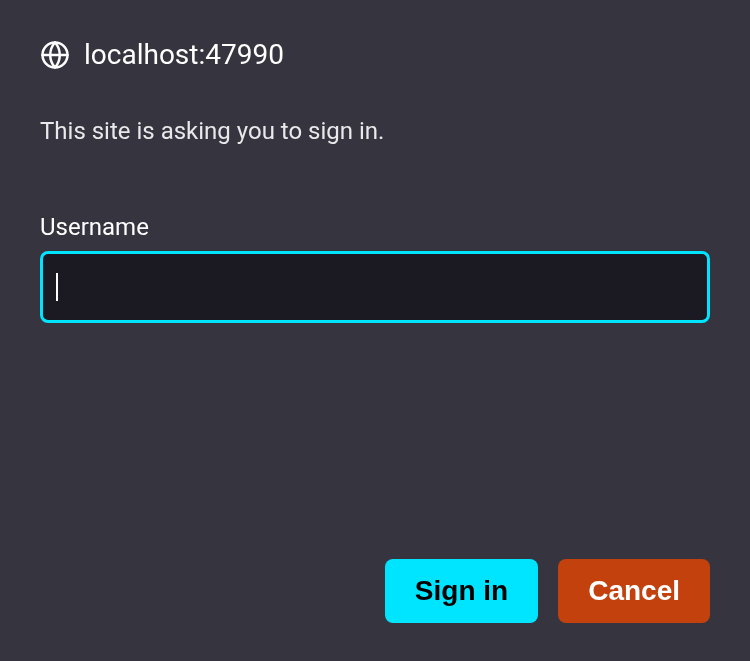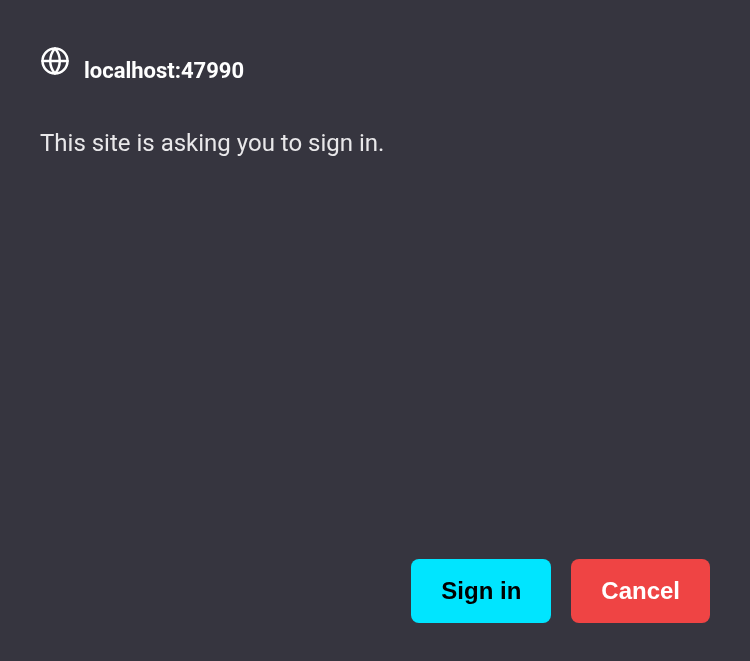--- a/index.html
+++ b/index.html
@@ -27,24 +27,23 @@
       align-items: center;
       gap: 14px;
       margin-bottom: 46px;
     }
     .globe-icon svg {
       width: 30px;
       height: 30px;
       display: block;
     }
     .host-text {
-      font-size: 22px;
-      font-weight: 700;
+      font-size: 28px;
+      font-weight: 400;
       color: #ffffff;
-      margin-top: 20px;
     }
     .prompt-text {
       font-size: 24px;
       font-weight: 400;
       color: #e9e8ea;
       margin-bottom: 68px;
     }
     .field-group {
       margin-bottom: 46px;
     }
@@ -73,33 +72,33 @@
       margin-top: auto;
       display: flex;
       justify-content: flex-end;
       gap: 20px;
     }
     .btn {
       height: 64px;
       padding: 0 30px;
       border: none;
       border-radius: 8px;
-      font-size: 24px;
+      font-size: 28px;
       font-weight: 600;
       cursor: pointer;
       display: flex;
       align-items: center;
       justify-content: center;
     }
     .btn-primary {
       background: #00e5ff;
       color: #000000;
     }
     .btn-secondary {
-      background: #ef4444;
+      background: #c2410c;
       color: #ffffff;
     }
     .caret {
       display: inline-block;
       width: 2px;
       height: 28px;
       background: #ffffff;
       vertical-align: middle;
       animation: blink 1s step-start infinite;
     }
@@ -128,20 +127,27 @@
         <circle cx="12" cy="12" r="10"></circle>
         <line x1="2" y1="12" x2="22" y2="12"></line>
         <path d="M12 2 a15 15 0 0 1 0 20 a15 15 0 0 1 0 -20"></path>
       </svg>
     </span>
     <span class="host-text">localhost:47990</span>
   </div>
 
   <div class="prompt-text">This site is asking you to sign in.</div>
 
+  <div class="field-group">
+    <label class="field-label">Username</label>
+    <div class="input-wrap">
+      <input type="text" class="text-input focused" value="" style="">
+      <span class="input-caret-overlay"><span class="caret"></span></span>
+    </div>
+  </div>
 
 
   <div class="button-row">
     <button class="btn btn-primary">Sign in</button>
     <button class="btn btn-secondary">Cancel</button>
   </div>
 
 </div>
 
 </body></html>

